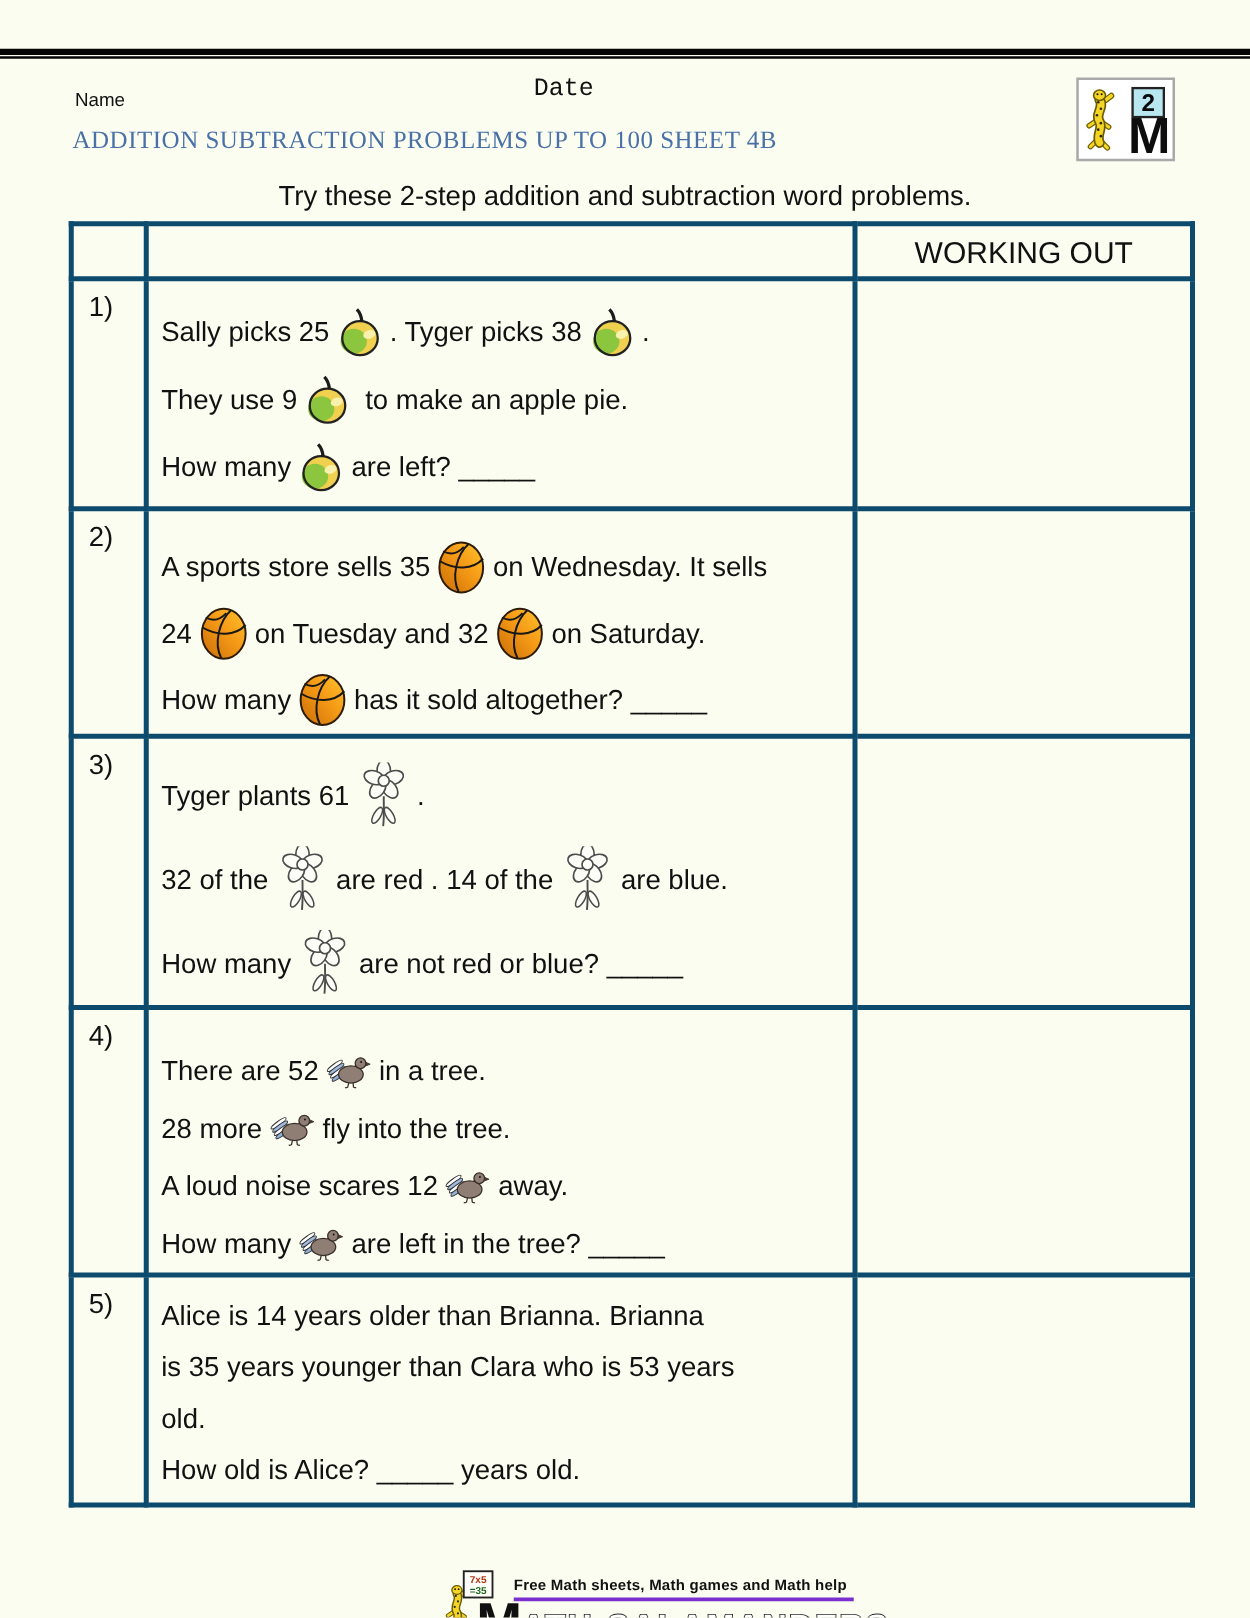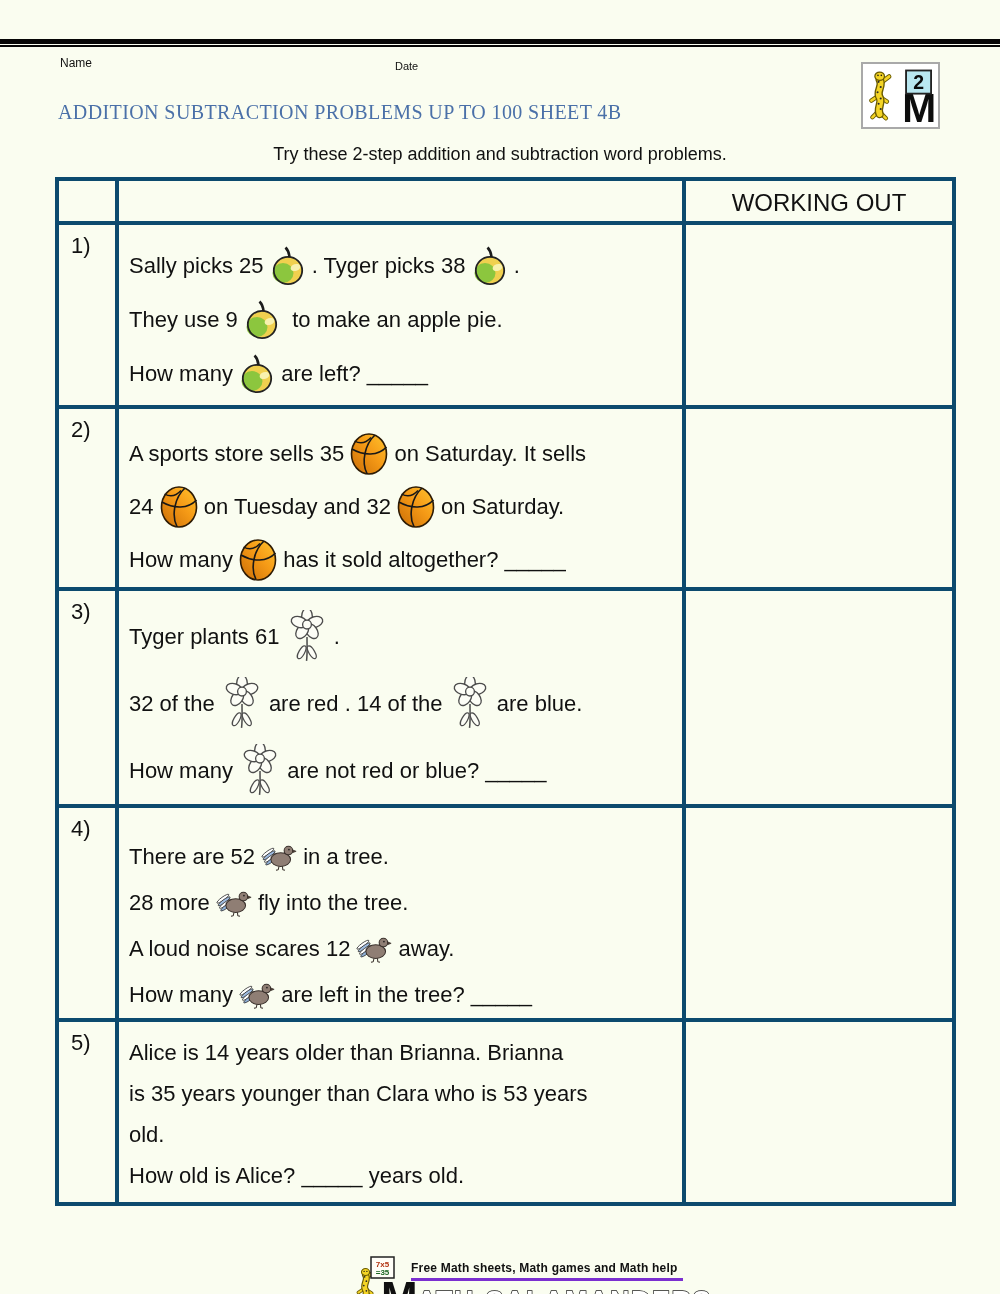--- a/index.html
+++ b/index.html
@@ -4,32 +4,32 @@
 <style>
   html,body{margin:0;padding:0;}
   body{
     width:1000px;height:1294px;position:relative;
     background:#fafdf0;color:#111;
     font-family:"Liberation Sans",sans-serif;
     overflow:hidden;
   }
   .toprule{position:absolute;top:39px;left:0;width:1000px;height:1px;
     border-top:5px solid #060606;border-bottom:2px solid #060606;}
-  .name-label{position:absolute;left:60px;top:56px;font-size:12px;}
-  .date-label{position:absolute;left:395px;top:60px;font-size:11px;}
+  .name-label{position:absolute;left:60px;top:72px;font-size:15px;}
+  .date-label{position:absolute;left:427px;top:60px;font-size:20px;font-family:Liberation Mono, monospace;}
 
   .logo-box{position:absolute;left:861px;top:62px;width:79px;height:67px;
     background:#ffffff;border:2px solid #a9a9a9;box-sizing:border-box;}
   .logo-box svg{display:block;width:100%;height:100%;}
 
   .page-title{position:absolute;left:58px;top:101px;width:900px;
     font-family:"Liberation Serif",serif;font-size:20px;color:#4a70a8;
     letter-spacing:.4px;white-space:nowrap;}
   .page-subtitle{position:absolute;left:0;top:144px;width:1000px;
-    text-align:center;font-size:18px;}
+    text-align:center;font-size:22px;}
 
   table.ws{position:absolute;left:55px;top:177px;width:897px;
     border-collapse:collapse;table-layout:fixed;}
   table.ws td{border:4px solid #0c4a6e;vertical-align:top;box-sizing:border-box;}
   .col-num{width:60px;}
   .col-prob{width:567px;}
   .col-work{width:270px;}
   .header-row td{height:44px;}
   .wo-header{text-align:center;font-size:24px;padding-top:8px;vertical-align:top;}
 
@@ -150,21 +150,21 @@
       <linearGradient id="bballg" x1="0" y1="1" x2="1" y2="0">
         <stop offset="0" stop-color="#c96c07"></stop>
         <stop offset="0.55" stop-color="#f59a16"></stop>
         <stop offset="1" stop-color="#ffc42e"></stop>
       </linearGradient>
     </defs>
     <ellipse cx="19" cy="22" rx="17.5" ry="20" fill="url(#bballg)" stroke="#2e1c05" stroke-width="1.6"></ellipse>
     <path d="M25 3 C15 12 11 30 17 41.5" stroke="#181818" stroke-width="1.6" fill="none"></path>
     <path d="M2 17 C14 24 28 24 36.5 15" stroke="#181818" stroke-width="1.6" fill="none"></path>
     <path d="M4.5 9 C10 12 16 11 21 5.5" stroke="#181818" stroke-width="1.4" fill="none"></path>
-  </svg><span> on Saturday. It sells</span></div>
+  </svg><span> on Wednesday. It sells</span></div>
           <div class="pline"><span>24 </span><svg width="38" height="44" viewBox="0 0 38 44">
     <defs>
       <linearGradient id="bballg" x1="0" y1="1" x2="1" y2="0">
         <stop offset="0" stop-color="#c96c07"></stop>
         <stop offset="0.55" stop-color="#f59a16"></stop>
         <stop offset="1" stop-color="#ffc42e"></stop>
       </linearGradient>
     </defs>
     <ellipse cx="19" cy="22" rx="17.5" ry="20" fill="url(#bballg)" stroke="#2e1c05" stroke-width="1.6"></ellipse>
     <path d="M25 3 C15 12 11 30 17 41.5" stroke="#181818" stroke-width="1.6" fill="none"></path>

